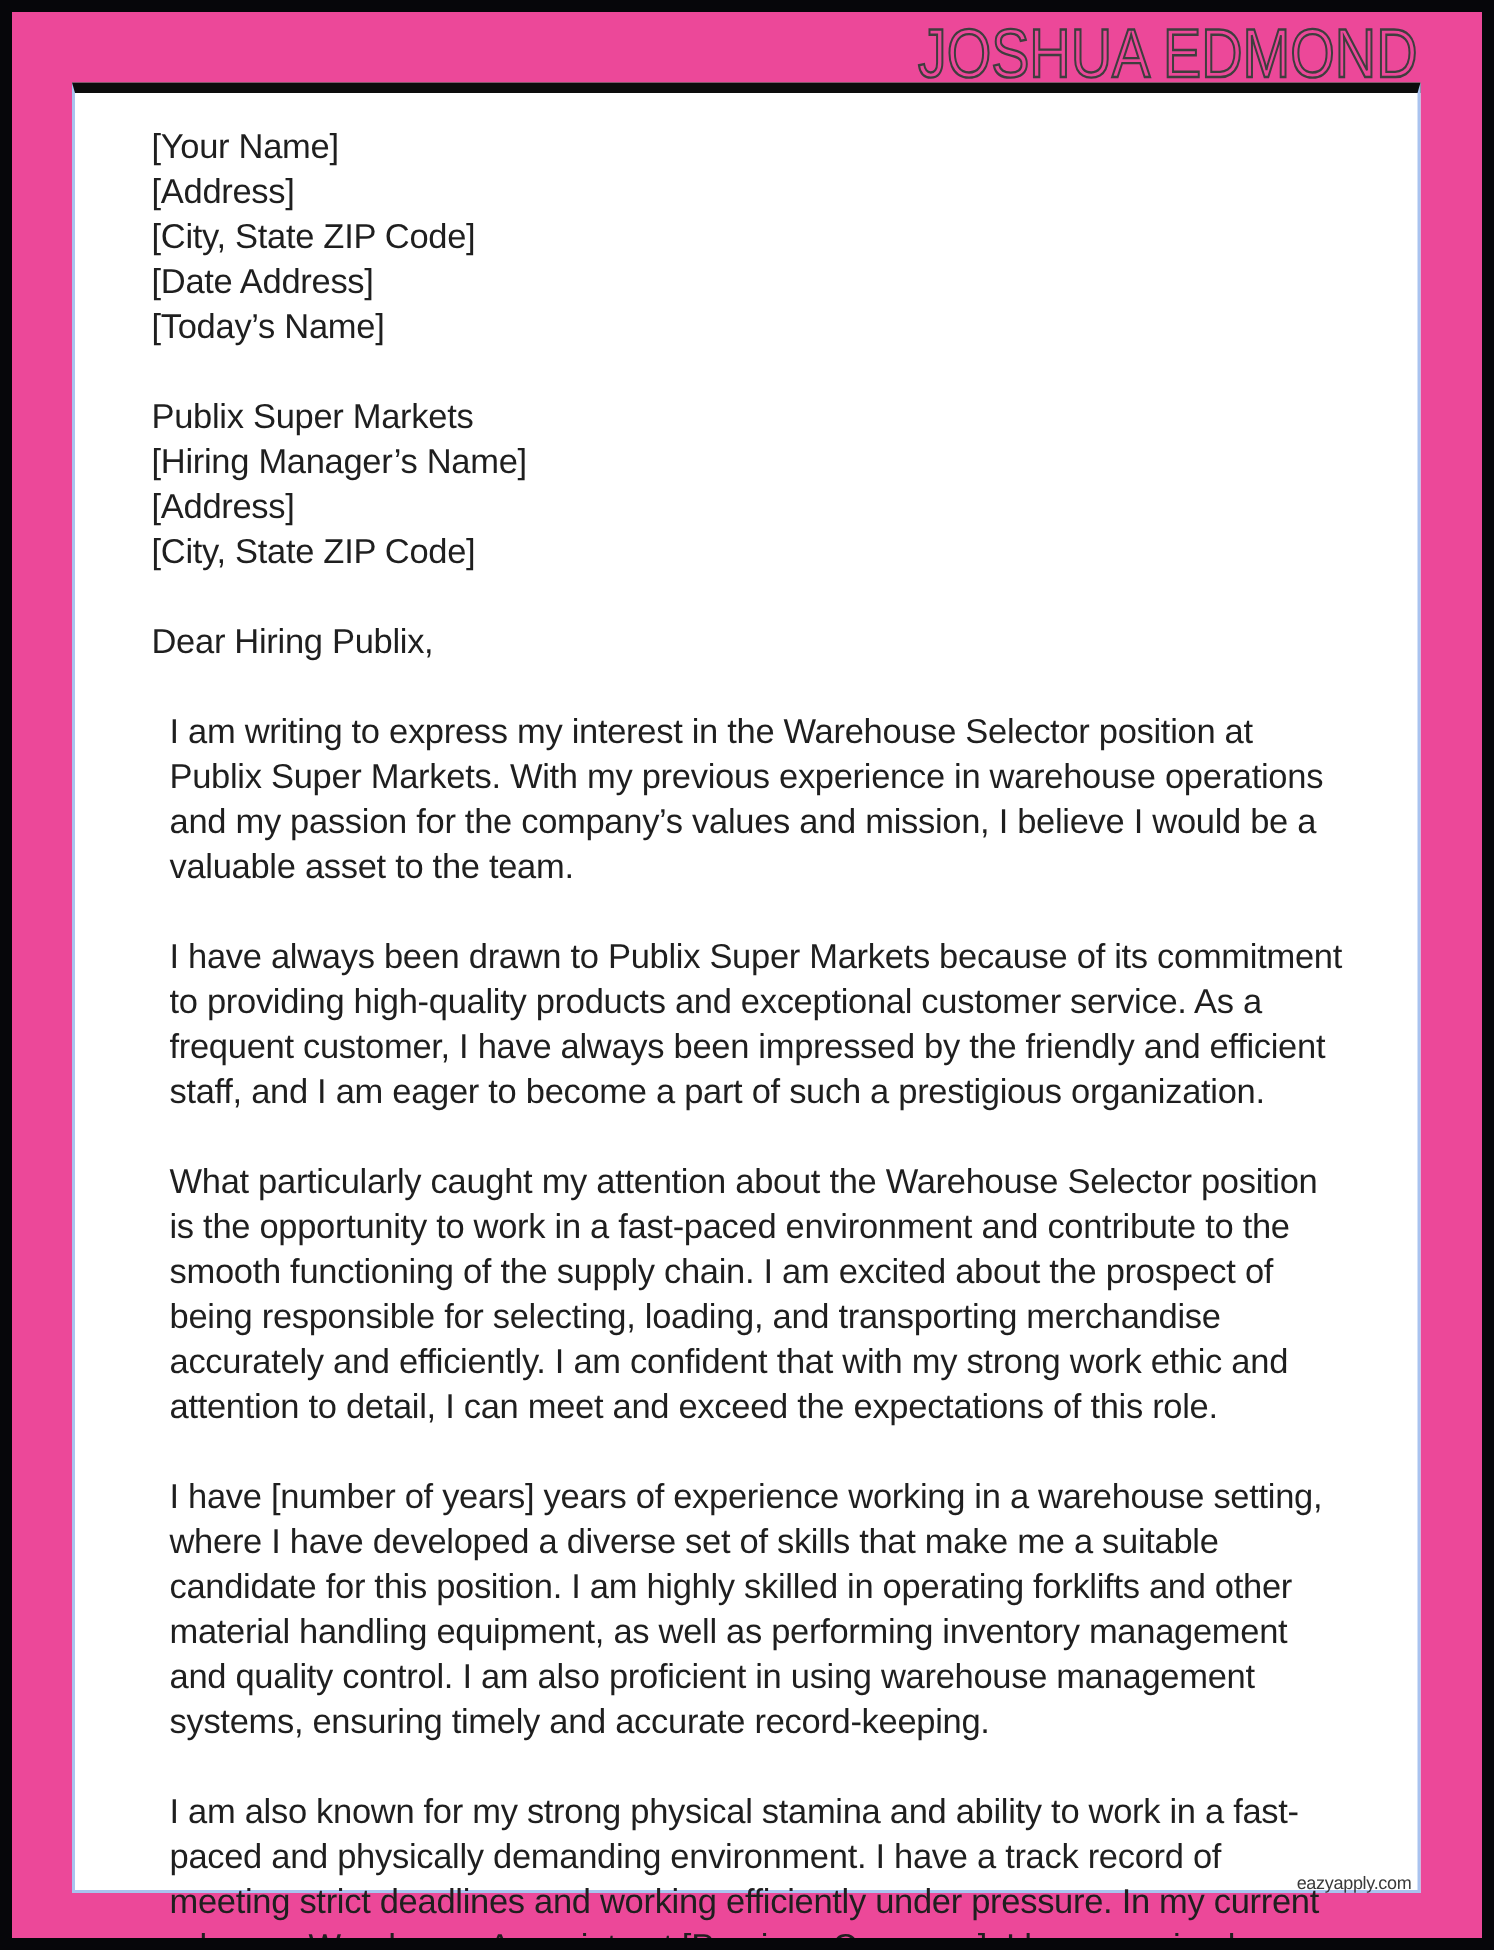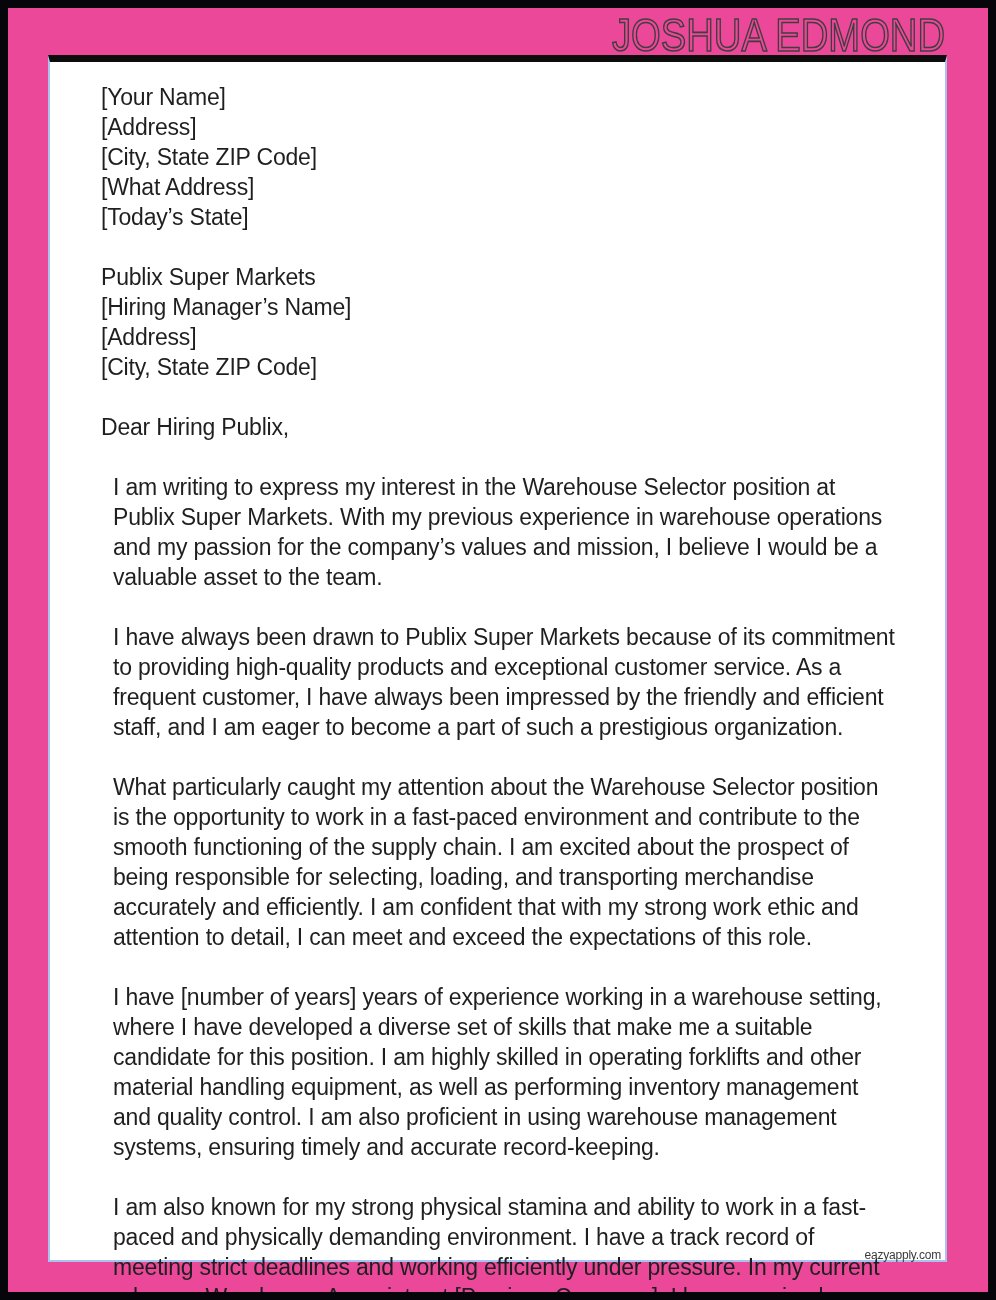--- a/index.html
+++ b/index.html
@@ -76,22 +76,22 @@
   <div class="document">
 
     <div class="watermark">eazyapply.com</div>
 
     <div class="letter-content">
 
       <div class="block">
         <div class="line">[Your Name]</div>
         <div class="line">[Address]</div>
         <div class="line">[City, State ZIP Code]</div>
-        <div class="line">[What Address]</div>
-        <div class="line">[Today’s State]</div>
+        <div class="line">[Date Address]</div>
+        <div class="line">[Today’s Name]</div>
       </div>
 
       <div class="block">
         <div class="line">Publix Super Markets</div>
         <div class="line">[Hiring Manager’s Name]</div>
         <div class="line">[Address]</div>
         <div class="line">[City, State ZIP Code]</div>
       </div>
 
       <div class="block">Dear Hiring Publix,</div>

